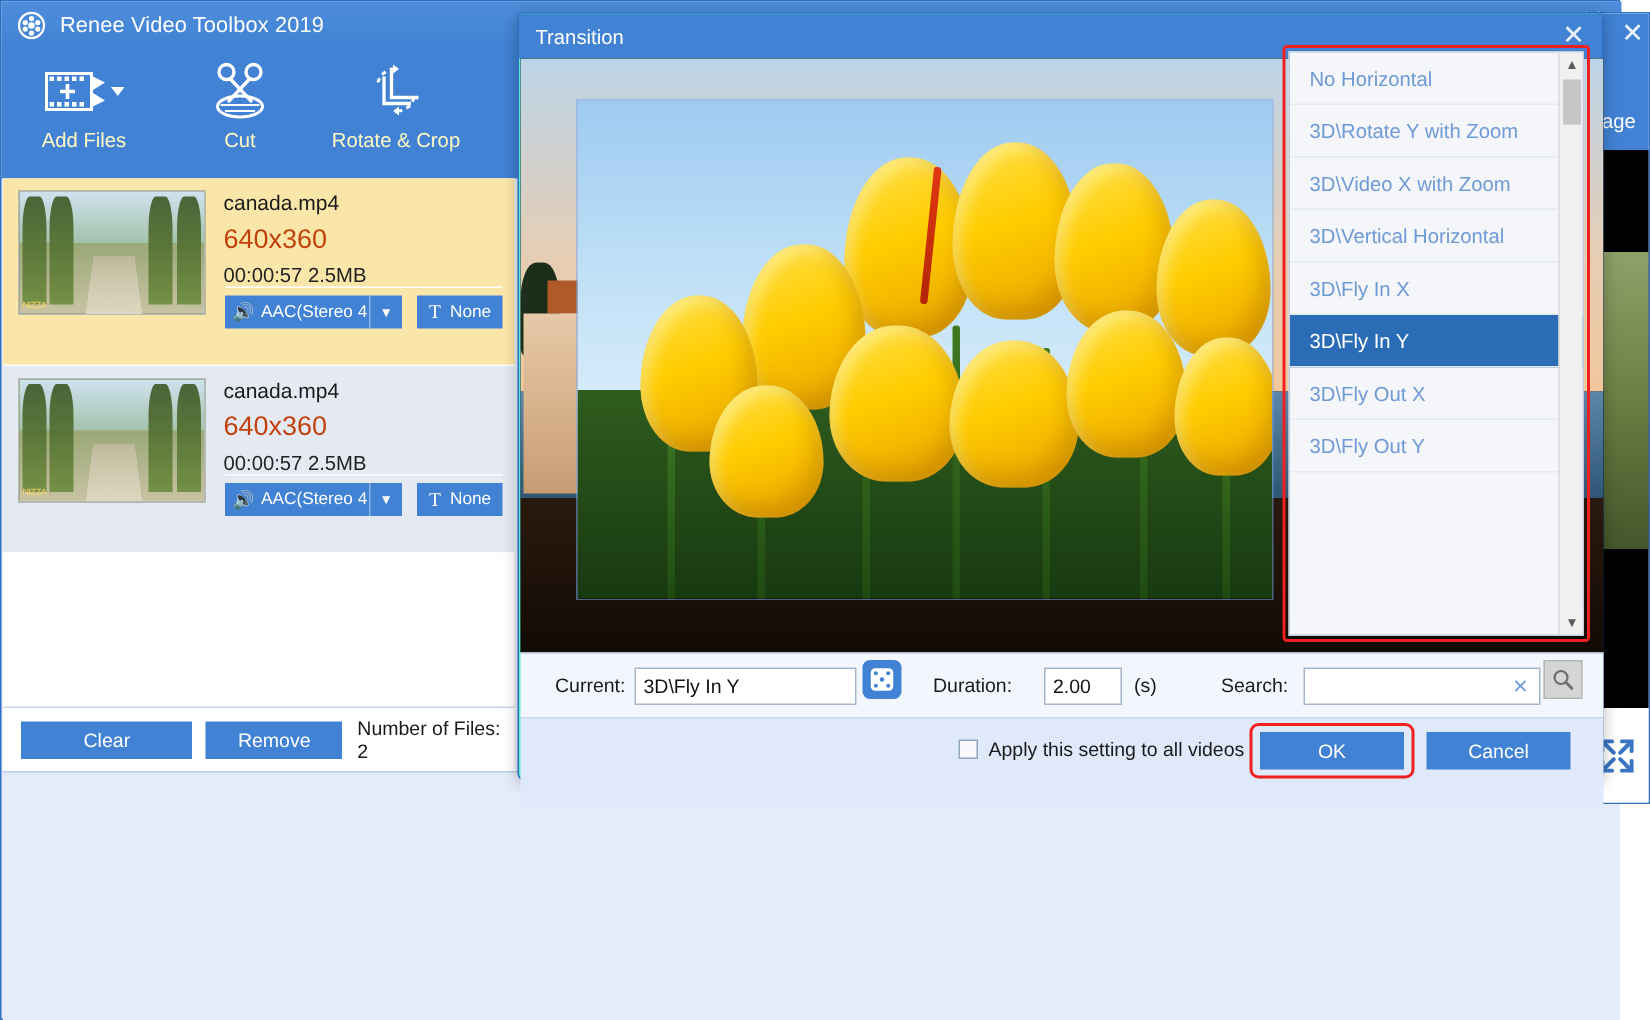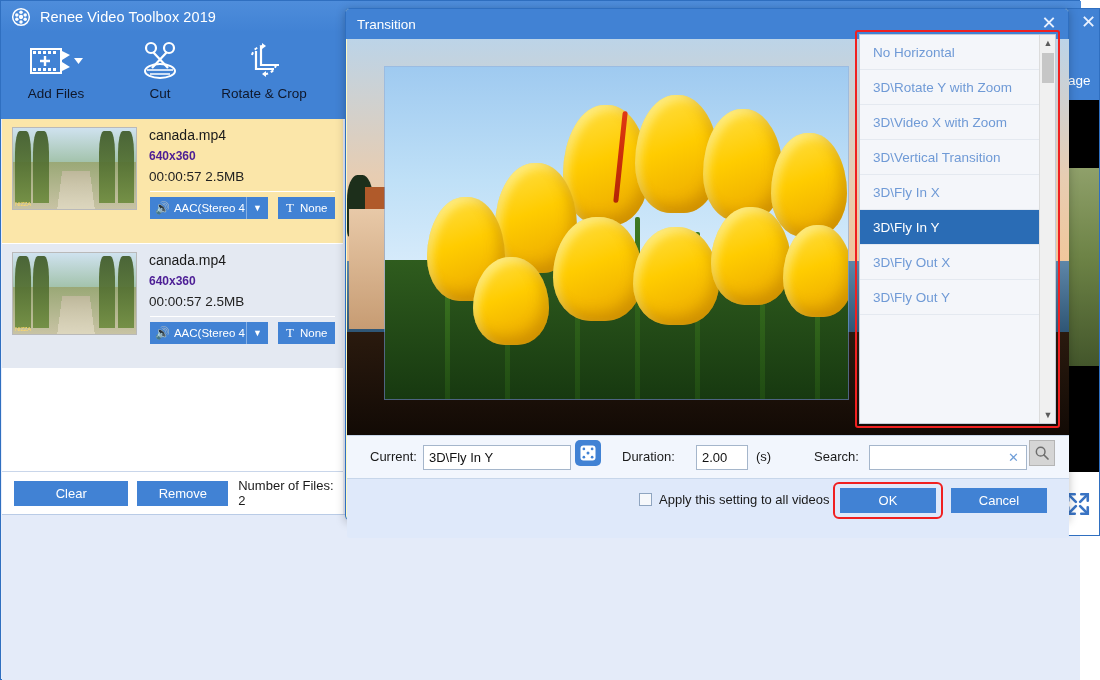--- a/index.html
+++ b/index.html
@@ -30,21 +30,21 @@
   }
 
   
   .toolbar {
     position: absolute; left: 0; top: 31px; width: 1080px; height: 87px;
     background: #4182d4;
   }
   .tool {
     position: absolute; top: 6px; width: 104px; height: 78px;
     display: flex; flex-direction: column; align-items: center; justify-content: flex-start;
-    color: #0f172a;
+    color: #fef9c3;
   }
   .tool .ticon { height: 46px; display: flex; align-items: center; justify-content: center; }
   .tool .tlabel { font-size: 13.5px; margin-top: 2px; }
   .tool-addfiles { left: 3px; }
   .tool-cut { left: 107px; }
   .tool-rotate { left: 211px; }
 
   
   .filelist {
     position: absolute; left: 1px; top: 118px; width: 341px; height: 353px;
@@ -65,21 +65,21 @@
   .thumb .ground { position:absolute; left:0; bottom:0; width:100%; height:58%;
     background: linear-gradient(#9aa876,#c8c3a4); }
   .thumb .path { position:absolute; left:38%; bottom:0; width:26%; height:52%;
     background: linear-gradient(#bdb79a,#ded8c0); transform: perspective(40px) rotateX(18deg); }
   .thumb .tr { position:absolute; bottom:8%; width:13%; height:88%;
     background: linear-gradient(#3f5a28,#6e8c3f); border-radius: 30% 30% 0 0; opacity:.92; }
   .thumb .plate { position:absolute; left:2px; bottom:2px; font-size:6px; color:#ffd86b;
     font-family:"Liberation Sans", sans-serif; letter-spacing:-.3px; }
   .fmeta { margin-left: 12px; flex: 1; min-width: 0; }
   .fmeta .fname { font-size: 14px; color: #1a1a1a; margin-bottom: 6px; }
-  .fmeta .fres { font-size: 12px; color: #4c1d95; margin-bottom: 6px; font-weight: bold; }
+  .fmeta .fres { font-size: 18px; color: #c2410c; margin-bottom: 6px; }
   .fmeta .fdur { font-size: 13.5px; color: #222; }
   .rowsep { position: absolute; left: 148px; right: 8px; top: 72px; height: 1px; background: #fff; }
   .fbtns { position: absolute; left: 148px; top: 78px; display: flex; align-items: center; }
   .btn-audio {
     height: 22px; background: #4182d4; color: #fff; font-size: 11.5px;
     display: flex; align-items: center; padding: 0 4px 0 5px; white-space: nowrap;
     max-width: 96px; overflow: hidden;
   }
   .btn-audio .spk { margin-right: 4px; font-size: 12px; }
   .btn-caret {
@@ -148,21 +148,21 @@
     background: linear-gradient(#8fa06a, #6d8346 45%, #43562b);
   }
   .bgwin-fs {
     position: absolute; left: 42px; top: 463px; width: 46px; height: 64px;
     background: #ffffff; display: flex; align-items: center; justify-content: center;
   }
 
   
   .dialog {
     position: absolute; left: 345px; top: 8px; width: 724px; height: 512px;
-    background: #fef9c3; border: 1px solid #2f6fc0; border-radius: 4px;
+    background: #5eead4; border: 1px solid #2f6fc0; border-radius: 4px;
     box-shadow: 0 2px 10px rgba(0,0,0,.25);
   }
   .dlg-title {
     position: absolute; left: 0; top: 0; width: 722px; height: 30px;
     background: #4182d4; border-radius: 3px 3px 0 0;
     display: flex; align-items: center; padding-left: 11px;
   }
   .dlg-title .dt { color: #fff; font-size: 13.5px; }
   .dlg-close {
     position: absolute; right: 8px; top: 3px; width: 22px; height: 22px;
@@ -564,21 +564,21 @@
       <circle cx="10" cy="10" r="6.5" fill="none" stroke="#6d6d6d" stroke-width="2.2"></circle>
       <path d="M15 15 L21 21" stroke="#6d6d6d" stroke-width="2.6" stroke-linecap="round"></path>
     </svg>
   </div>
 
   <div class="tlist-ring"></div>
   <div class="tlist">
     <div class="titem">No Horizontal</div>
     <div class="titem">3D\Rotate Y with Zoom</div>
     <div class="titem">3D\Video X with Zoom</div>
-    <div class="titem">3D\Vertical Transition</div>
+    <div class="titem">3D\Vertical Horizontal</div>
     <div class="titem">3D\Fly In X</div>
     <div class="titem active">3D\Fly In Y</div>
     <div class="titem">3D\Fly Out X</div>
     <div class="titem">3D\Fly Out Y</div>
 
     <div class="tscroll">
       <div class="up">▲</div>
       <div class="thumbbar"></div>
       <div class="dn">▼</div>
     </div>

